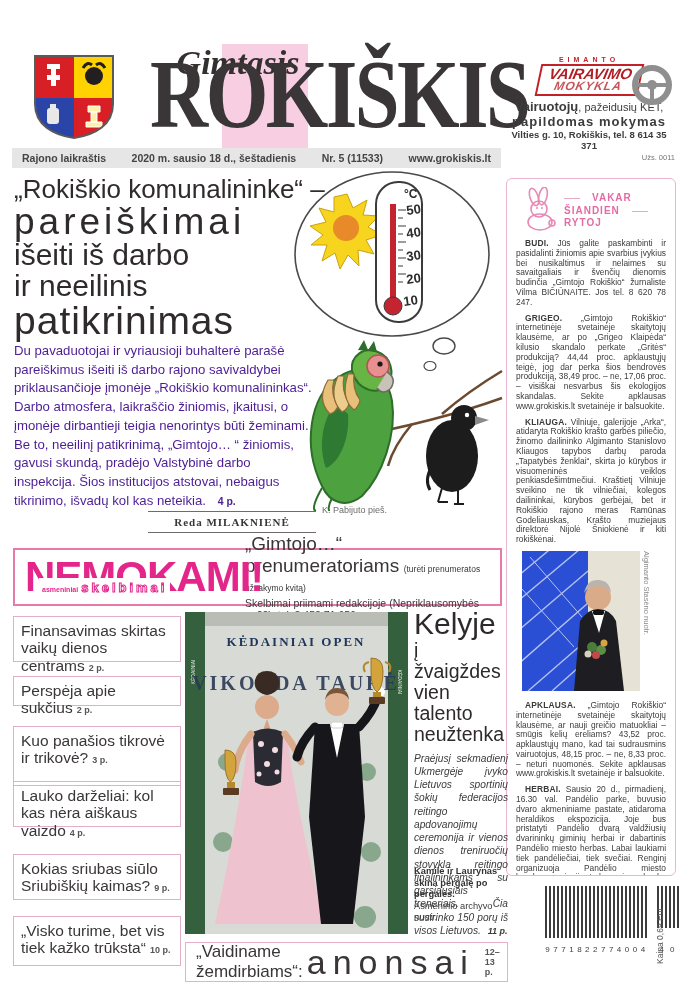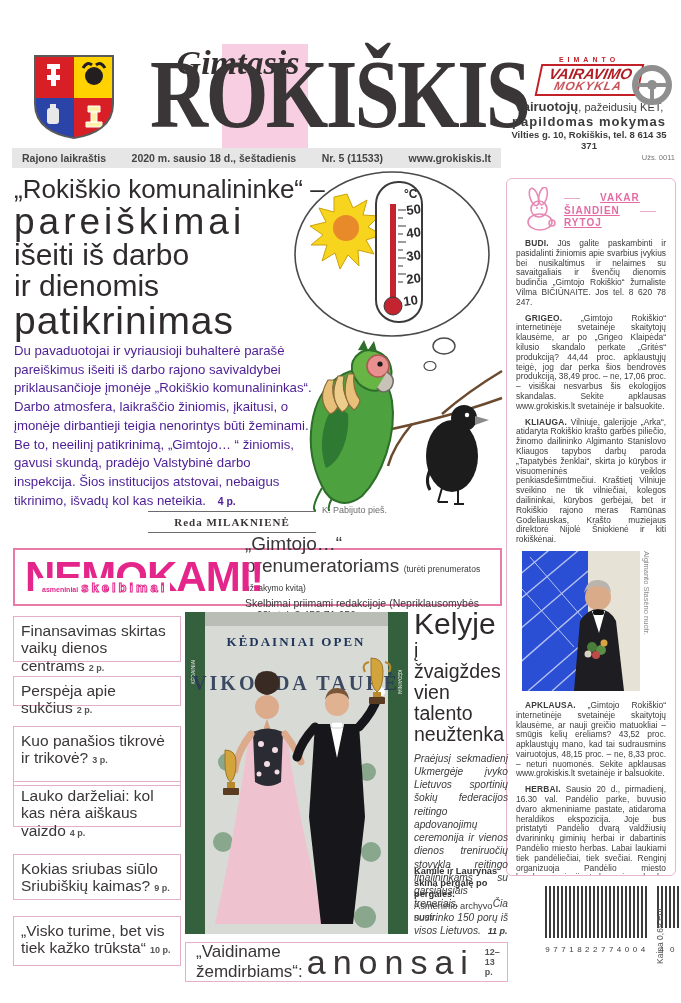--- a/index.html
+++ b/index.html
@@ -49,21 +49,21 @@
 
   
   #cartoon{left:292px;top:166px;}
   #cartoon-cap{left:322px;top:505px;font-size:9px;color:#6d6d6d;}
 
   
   #sidebar{left:506px;top:178px;width:170px;height:698px;border:1.5px solid #e9b6cf;
            border-radius:6px;box-sizing:border-box;padding:8px 9px 4px 9px;overflow:hidden;}
   #sb-head{display:flex;align-items:center;margin-bottom:4px;}
   #sb-title{font-size:10px;font-weight:bold;color:#e46ba4;letter-spacing:1px;line-height:1.25;}
-  #sb-title div{display:flex;align-items:center;gap:20px;text-decoration:underline;}
+  #sb-title div{display:flex;align-items:center;gap:12px;}
   .sb-line{display:inline-block;width:16px;height:0;border-top:1.5px solid #e9a8c6;}
   .sb-item{margin:0 0 6px 0;font-size:8.4px;line-height:9.8px;text-align:justify;
            color:#3b3b3b;text-indent:9px;}
   .sb-item b{letter-spacing:.2px;}
   #sb-photo-wrap{display:flex;margin:2px 0 6px 6px;}
   #sb-photo-credit{writing-mode:vertical-rl;font-size:7.5px;color:#8a8a8a;margin-left:2px;height:140px;}
 
   
   #barcode{left:514px;top:886px;width:150px;padding-left:31px;}
   .bars{background:repeating-linear-gradient(90deg,#3d3d3d 0 2px,#ffffff 2px 4px);}
@@ -168,21 +168,21 @@
     <span>Rajono laikraštis</span>
     <span>2020 m. sausio 18 d., šeštadienis</span>
     <span>Nr. 5 (11533)</span>
     <span>www.grokiskis.lt</span>
   </div>
 
   <div class="abs" id="headline">
     <div class="h1">„Rokiškio komunalininke“ –</div>
     <div class="h2">pareiškimai</div>
     <div class="h3">išeiti iš darbo</div>
-    <div class="h3">ir dienomis</div>
+    <div class="h3">ir neeilinis</div>
     <div class="h5">patikrinimas</div>
   </div>
 
   <div class="abs" id="leadbody">
     <span>Du pavaduotojai ir vyriausioji buhalterė parašė pareiškimus išeiti iš darbo rajono savivaldybei priklausančioje įmonėje „Rokiškio komunalininkas“. Darbo atmosfera, laikraščio žiniomis, įkaitusi, o įmonėje dirbantieji teigia nenorintys būti žeminami. Be to, neeilinį patikrinimą, „Gimtojo… “ žiniomis, gavusi skundą, pradėjo Valstybinė darbo inspekcija. Šios institucijos atstovai, nebaigus tikrinimo, išvadų kol kas neteikia.</span>
     <span class="pref">4 p.</span>
   </div>
 
   <div class="abs" id="byline">Reda MILAKNIENĖ</div>
 

